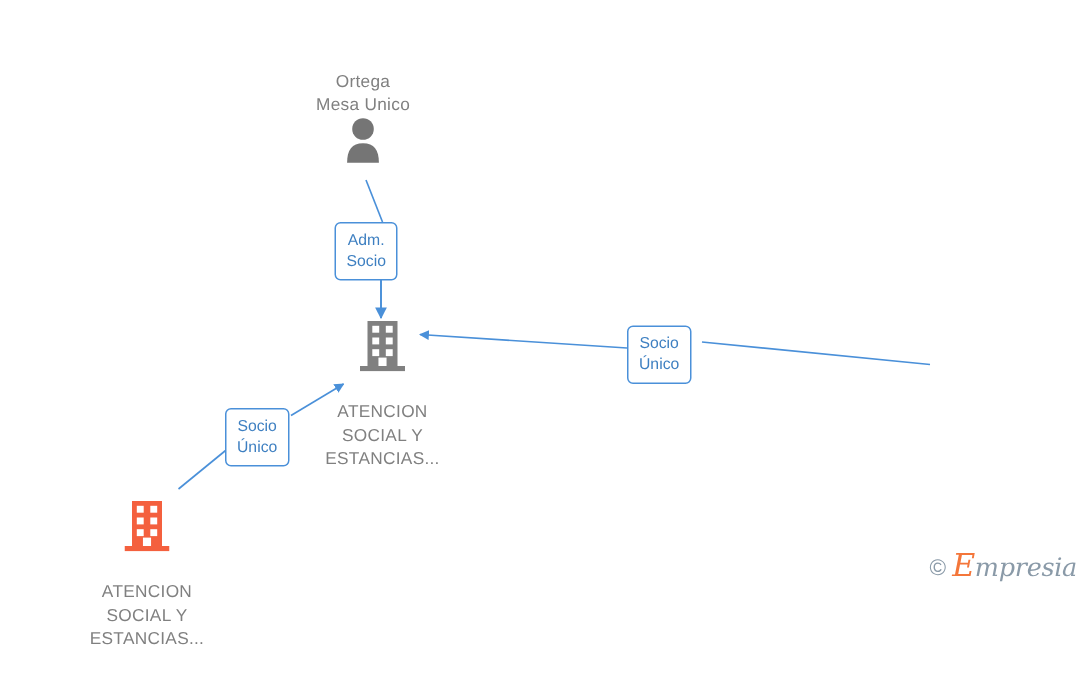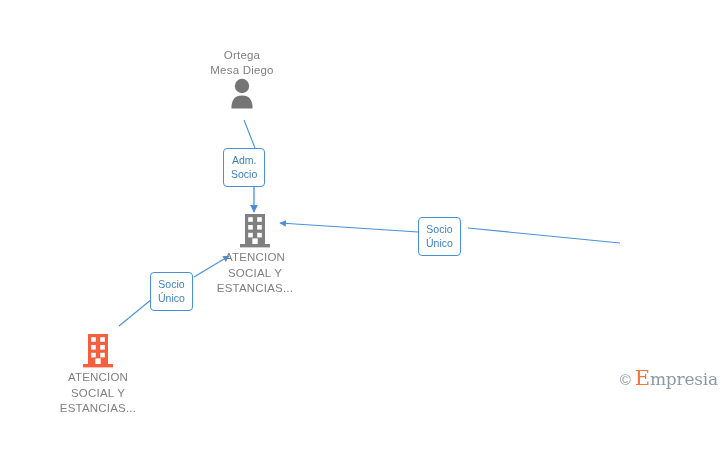--- a/index.html
+++ b/index.html
@@ -37,21 +37,21 @@
     color: #808080;
     font-size: 11.5px;
     line-height: 14.5px;
     letter-spacing: 0.2px;
   }
   .node-caption-bottom {
     color: #808080;
     font-size: 11.5px;
     line-height: 15.5px;
     letter-spacing: 0.2px;
-    margin-top: 2px;
+    margin-top: 20px;
   }
   .node-icon {
     display: block;
     margin: 0 auto;
     line-height: 0;
   }
   .edge-label {
     position: absolute;
     border: 1px solid #4a90d9;
     border-radius: 4px;
@@ -74,20 +74,21 @@
     gap: 4px;
     user-select: none;
   }
   .wm-copy {
     color: #8a9aa8;
     font-size: 15px;
     line-height: 15px;
   }
   .wm-brand {
     font-family: "DejaVu Serif", serif;
+    font-style: italic;
     font-size: 17px;
     line-height: 17px;
     color: #8a9aa8;
     letter-spacing: -0.2px;
   }
   .wm-brand .wm-cap {
     color: #f4763a;
     font-size: 21px;
   }
 </style>
@@ -112,21 +113,21 @@
     <line x1="418" y1="232" x2="280" y2="223" stroke="#4a90d9" stroke-width="1.1" marker-end="url(#arrow-blue)"></line>
 
     <line x1="119" y1="326" x2="152" y2="299" stroke="#4a90d9" stroke-width="1.1"></line>
 
     <line x1="194" y1="277" x2="229" y2="256" stroke="#4a90d9" stroke-width="1.1" marker-end="url(#arrow-blue)"></line>
   </svg>
 
   <div class="node" style="left:167px; top:48px;">
     <div class="node-caption-top">
       <div>Ortega</div>
-      <div>Mesa Diego</div>
+      <div>Mesa Unico</div>
     </div>
     <span class="node-icon">
       <svg width="28" height="32" viewBox="0 0 28 32" xmlns="http://www.w3.org/2000/svg">
         <circle cx="14" cy="9" r="7.2" fill="#757575"></circle>
         <path d="M14 18.5 C6.6 18.5 3.4 23 3.4 31.5 L24.6 31.5 C24.6 23 21.4 18.5 14 18.5 Z" fill="#757575"></path>
       </svg>
     </span>
   </div>
 
   <div class="node" style="left:180px; top:214px;">

